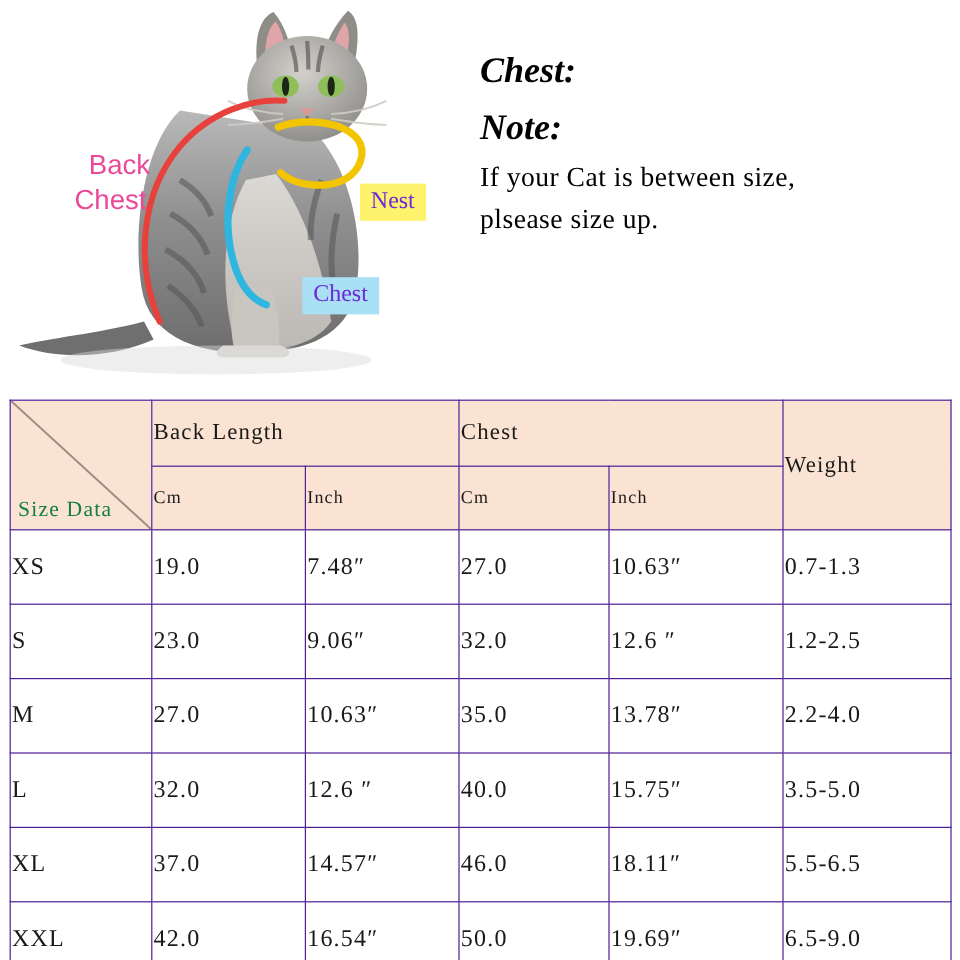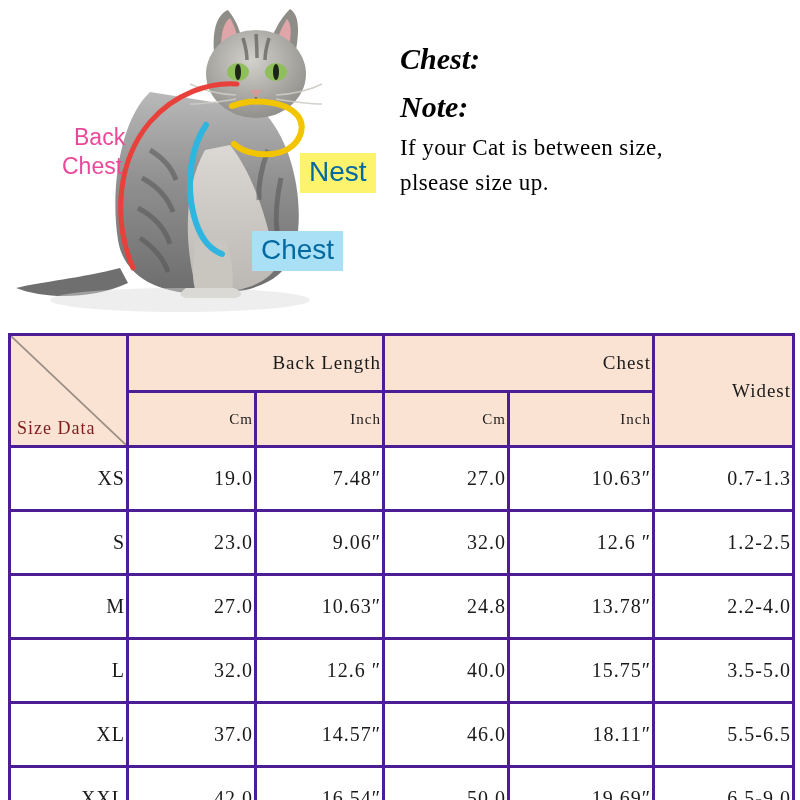--- a/index.html
+++ b/index.html
@@ -39,23 +39,23 @@
     font-family: "Liberation Sans", sans-serif;
     font-size: 23px;
     color: #ec4899;
     white-space: nowrap;
   }
   .label-back-1 { left: 74px; top: 124px; }
   .label-back-2 { left: 62px; top: 153px; }
 
   .label-box {
     position: absolute;
-    font-family: Liberation Sans, sans-serif;
-    font-size: 28px;
-    color: #0369a1;
+    font-family: Liberation Serif, serif;
+    font-size: 20px;
+    color: #6d28d9;
     padding: 3px 9px 5px 9px;
     white-space: nowrap;
   }
   .label-nest {
     left: 300px;
     top: 153px;
     background: #fdf36d;
   }
   .label-chest {
     left: 252px;
@@ -94,22 +94,22 @@
   .size-table {
     position: absolute;
     left: 8px;
     top: 333px;
     width: 784px;
     border-collapse: collapse;
     table-layout: fixed;
     font-family: "Liberation Serif", serif;
   }
   .size-table td, .size-table th {
-    border: 3px solid #4c1d95;
-    text-align: right;
+    border: 1px solid #4c1d95;
+    text-align: left;
     font-weight: normal;
     font-size: 19px;
     color: #1a1a1a;
     letter-spacing: 1px;
     height: 40px;
   }
   .hdr {
     background: #fae3d3;
   }
   .hdr-top td { height: 52px; font-size: 19px; }
@@ -125,21 +125,21 @@
     position: absolute;
     left: 0; top: 0;
     width: 100%; height: 100%;
   }
   .corner .corner-label {
     position: absolute;
     left: 6px;
     bottom: 6px;
     font-size: 18px;
     letter-spacing: 1px;
-    color: #7f1d1d;
+    color: #15803d;
   }
   .body-row td {
     height: 59px;
     background: #ffffff;
     font-size: 20px;
   }
   .col-size { width: 118px; }
   .col-bl-cm { width: 128px; }
   .col-bl-in { width: 128px; }
   .col-ch-cm { width: 125px; }
@@ -255,21 +255,21 @@
     <tbody>
       <tr class="hdr hdr-top">
         <td class="corner" rowspan="2">
           <svg class="diag" viewBox="0 0 118 102" preserveAspectRatio="none">
             <line x1="0" y1="0" x2="118" y2="102" stroke="#9b8d83" stroke-width="1.6"></line>
           </svg>
           <span class="corner-label">Size Data</span>
         </td>
         <td colspan="2">Back Length</td>
         <td colspan="2">Chest</td>
-        <td rowspan="2">Widest</td>
+        <td rowspan="2">Weight</td>
       </tr>
       <tr class="hdr hdr-sub">
         <td>Cm</td>
         <td>Inch</td>
         <td>Cm</td>
         <td>Inch</td>
       </tr>
 
       <tr class="body-row">
         <td>XS</td>
@@ -284,21 +284,21 @@
         <td>23.0</td>
         <td>9.06″</td>
         <td>32.0</td>
         <td>12.6 ″</td>
         <td>1.2-2.5</td>
       </tr>
       <tr class="body-row">
         <td>M</td>
         <td>27.0</td>
         <td>10.63″</td>
-        <td>24.8</td>
+        <td>35.0</td>
         <td>13.78″</td>
         <td>2.2-4.0</td>
       </tr>
       <tr class="body-row">
         <td>L</td>
         <td>32.0</td>
         <td>12.6 ″</td>
         <td>40.0</td>
         <td>15.75″</td>
         <td>3.5-5.0</td>

